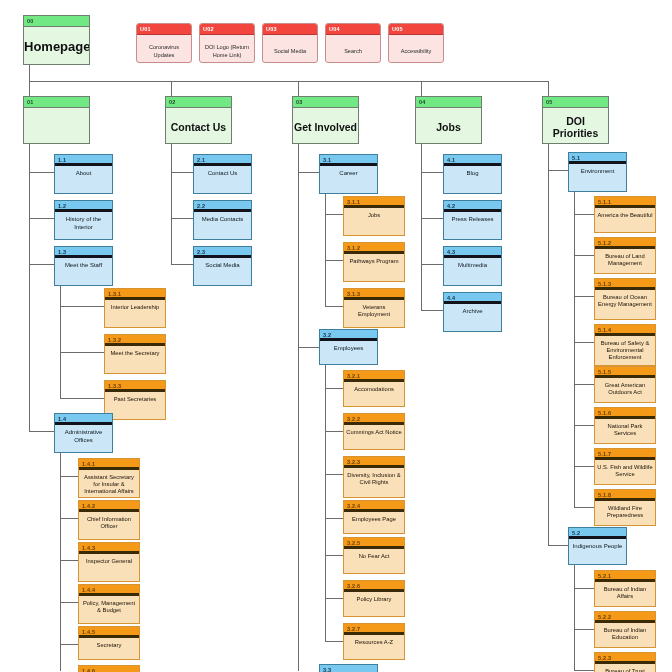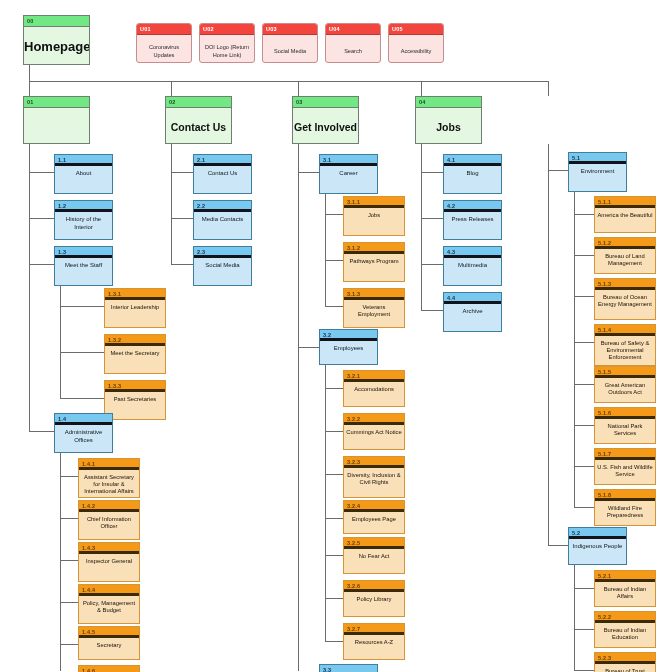--- a/index.html
+++ b/index.html
@@ -387,20 +387,26 @@
       <div class="body" style="height: 29px;">
         <span>Multimedia</span>
       </div>
     </div>
     <div class="node blue" style="left: 443px; top: 292px; width: 59px; height: 40px;">
       <div class="hdr">4.4</div>
       <div class="body" style="height: 29px;">
         <span>Archive</span>
       </div>
     </div>
+    <div class="node green sec" style="left: 542px; top: 96px; width: 67px; height: 48px;">
+      <div class="hdr">05</div>
+      <div class="body" style="height: 37px;">
+        <span>DOI Priorities</span>
+      </div>
+    </div>
     <div class="node blue" style="left: 568px; top: 152px; width: 59px; height: 40px;">
       <div class="hdr">5.1</div>
       <div class="body" style="height: 29px;">
         <span>Environment</span>
       </div>
     </div>
     <div class="node orange" style="left: 594px; top: 196px; width: 62px; height: 37px;">
       <div class="hdr">5.1.1</div>
       <div class="body" style="height: 26px;">
         <span>America the Beautiful</span>

